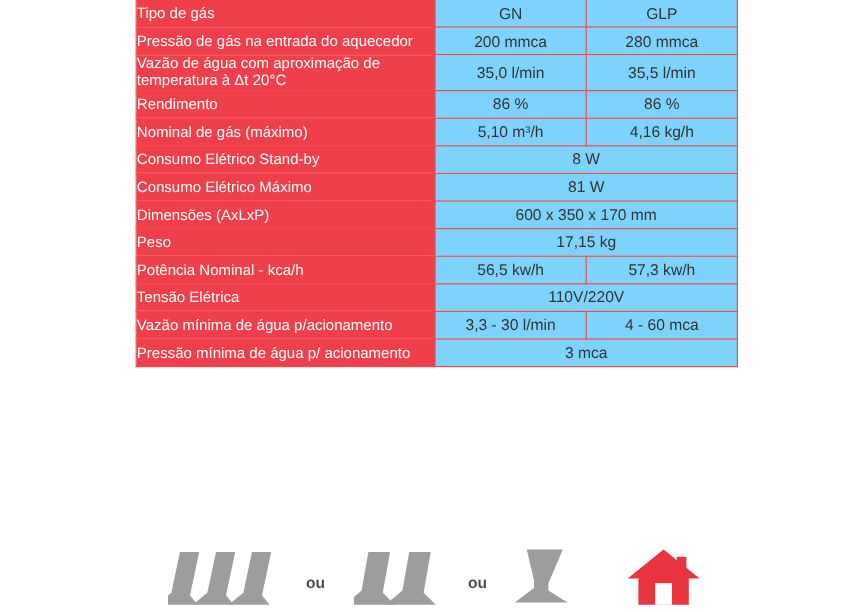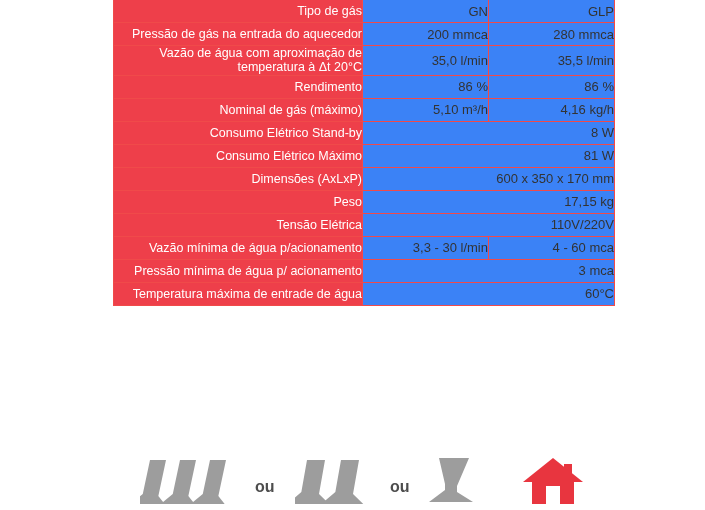--- a/index.html
+++ b/index.html
@@ -24,34 +24,33 @@
     left: 113px;
     top: -1px;
     width: 498px;
     border-collapse: collapse;
     table-layout: fixed;
   }
   table.spec td {
     border: 1px solid #f04a4a;
     padding: 0;
     vertical-align: middle;
-    text-align: right;
   }
   td.label {
     width: 248px;
     background: #ee3f4a;
     color: #ffffff;
     font-size: 12.5px;
     padding: 4px 8px 4px 10px;
     line-height: 1.15;
     height: 22px;
   }
   td.val {
     width: 125px;
-    background: #3b82f6;
+    background: #7dd3fc;
     color: #333333;
     font-size: 13px;
     text-align: center;
     padding: 4px 2px;
     height: 22px;
   }
   td.val.span2 {
     width: 250px;
   }
   .icons {
@@ -61,21 +60,21 @@
     width: 705px;
     height: 60px;
   }
   .icon-group {
     position: absolute;
     display: flex;
     align-items: flex-end;
   }
   .ou {
     position: absolute;
-    font-size: 16px;
+    font-size: 13px;
     font-weight: bold;
     color: #4d4d4d;
     top: 28px;
   }
   svg.fan { display: block; }
   .house {
     position: absolute;
   }
 </style>
 </head>
@@ -120,35 +119,36 @@
       </tr>
       <tr>
         <td class="label">Dimensões (AxLxP)</td>
         <td class="val span2" colspan="2">600  x 350 x 170 mm</td>
       </tr>
       <tr>
         <td class="label">Peso</td>
         <td class="val span2" colspan="2">17,15 kg</td>
       </tr>
       <tr>
+        <td class="label">Potência Nominal - kca/h</td>
+        <td class="val">56,5 kw/h</td>
+        <td class="val">57,3 kw/h</td>
+      </tr>
+      <tr>
         <td class="label">Tensão Elétrica</td>
         <td class="val span2" colspan="2">110V/220V</td>
       </tr>
       <tr>
         <td class="label">Vazão mínima de água p/acionamento</td>
         <td class="val">3,3 - 30 l/min</td>
         <td class="val">4 - 60 mca</td>
       </tr>
       <tr>
         <td class="label">Pressão mínima de água p/ acionamento</td>
         <td class="val span2" colspan="2">3 mca</td>
-      </tr>
-      <tr>
-        <td class="label">Temperatura máxima de entrade de água</td>
-        <td class="val span2" colspan="2">60°C</td>
       </tr>
     </tbody>
   </table>
 
   <div class="icons">
 
     <div class="icon-group" style="left:140px; top:6px;">
       <svg class="fan" width="100" height="52" viewBox="0 0 100 52">
         <g fill="#9d9d9d">
           <path d="M10 0 L26 0 L26 36 L34 44 L0 44 L10 34 Z" transform="translate(0,4) skewX(-12)"></path>

